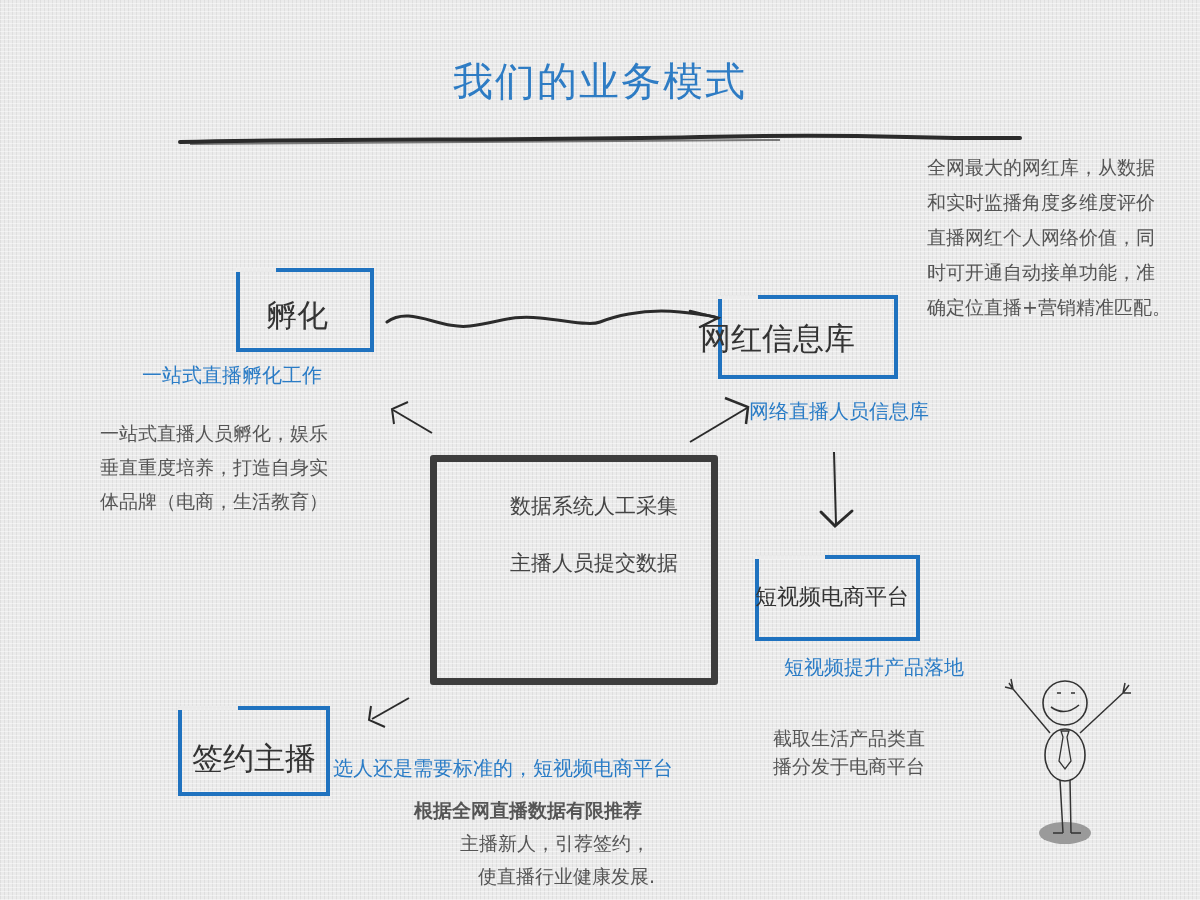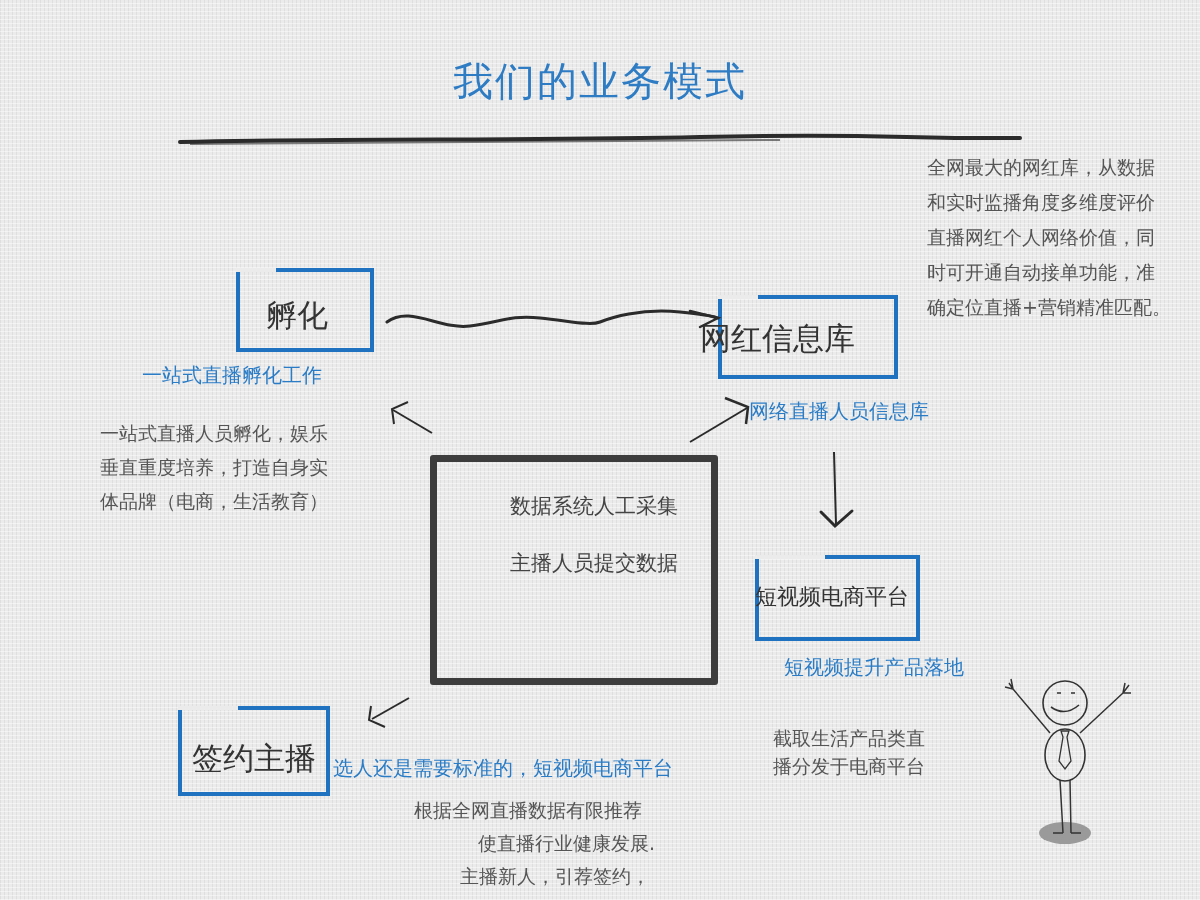--- a/index.html
+++ b/index.html
@@ -74,23 +74,23 @@
   <div>截取生活产品类直</div>
   <div>播分发于电商平台</div>
 </div>
 
 <div class="box-blue" style="left:178px;top:706px;width:152px;height:90px;">
   <div class="notch" style="left:-4px;top:-4px;width:60px;height:4px;"></div>
 </div>
 <div class="box-label" style="left:192px;top:738px;font-size:31px;">签约主播</div>
 <div class="blue-text" style="left:333px;top:755px;font-size:20px;">选人还是需要标准的，短视频电商平台</div>
 <div class="gray-text" style="left:400px;top:794px;font-size:19px;line-height:33px;width:320px;">
-  <div style="padding-left:14px;">根据全网直播数据有限推荐</div>
+  <div style="padding-left:14px;font-weight:bold;">根据全网直播数据有限推荐</div>
+  <div style="padding-left:60px;">主播新人，引荐签约，</div>
   <div style="padding-left:78px;">使直播行业健康发展.</div>
-  <div style="padding-left:60px;">主播新人，引荐签约，</div>
 </div>
 
 <svg style="left:0;top:0;width:1200px;height:900px;pointer-events:none;">
 
   <g>
     <path d="M387 322 C 410 305, 440 330, 470 326 S 510 315, 540 318 S 590 326, 600 322 S 640 308, 680 312 S 715 318, 718 318" stroke="#2b2b2b" stroke-width="3" fill="none" stroke-linecap="round"></path>
     <path d="M690 311 L 718 318 L 700 327" stroke="#2b2b2b" stroke-width="2.5" fill="none" stroke-linecap="round"></path>
   </g>
 
   <g>

